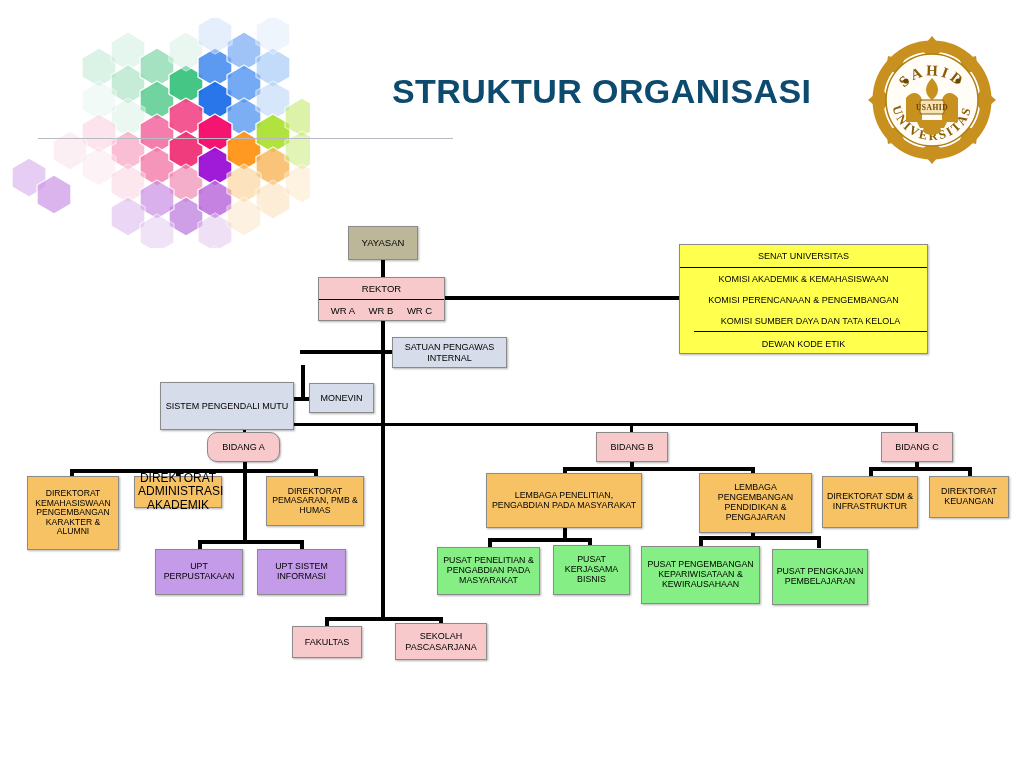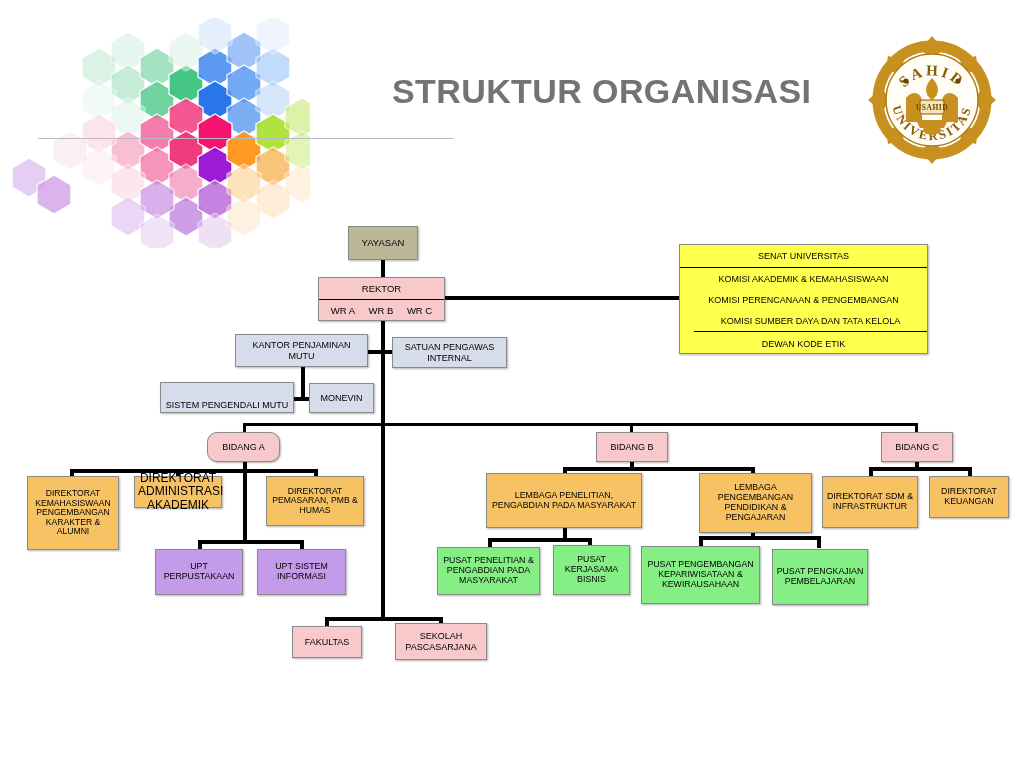--- a/index.html
+++ b/index.html
@@ -13,21 +13,21 @@
   #stage{position:absolute;left:0;top:0;width:1024px;height:768px;}
 
   
   #hexart{position:absolute;left:10px;top:18px;width:300px;height:230px;}
   #hexart svg{display:block;}
   #thinline{position:absolute;left:38px;top:138px;width:415px;height:1px;background:#b9b9c4;}
 
   
   #title{
     position:absolute;left:392px;top:72px;
-    font-size:34px;font-weight:bold;color:#737373;
+    font-size:34px;font-weight:bold;color:#0c4a6e;
     letter-spacing:.4px;white-space:nowrap;
   }
 
   
   #logo{position:absolute;left:866px;top:34px;width:132px;height:132px;}
   #logo svg{display:block;}
 
   
   .ln{position:absolute;background:#000000;}
 
@@ -260,29 +260,26 @@
   </div>
 
   <div id="senat">
     <div class="srow r0">SENAT UNIVERSITAS</div>
     <div class="srow r1">KOMISI AKADEMIK &amp; KEMAHASISWAAN</div>
     <div class="srow r2">KOMISI PERENCANAAN &amp; PENGEMBANGAN</div>
     <div class="srow r3">KOMISI SUMBER DAYA DAN  TATA KELOLA</div>
     <div class="srow r4">DEWAN KODE ETIK</div>
   </div>
 
-  <div class="box c-blue" style="left:235px;top:334px;width:133px;height:33px;font-size:9px;">
-    <span>KANTOR PENJAMINAN MUTU</span>
-  </div>
 
   <div class="box c-blue" style="left:392px;top:337px;width:115px;height:31px;font-size:9px;">
     <span>SATUAN PENGAWAS INTERNAL</span>
   </div>
 
-  <div class="box c-blue" style="left:160px;top:382px;width:134px;height:31px;font-size:9px;align-items:flex-end;">
+  <div class="box c-blue" style="left:160px;top:382px;width:134px;height:48px;font-size:9px;">
     <span>SISTEM PENGENDALI MUTU</span>
   </div>
 
   <div class="box c-blue" style="left:309px;top:383px;width:65px;height:30px;font-size:9px;">
     <span>MONEVIN</span>
   </div>
 
   <div class="box c-pink" style="left:207px;top:432px;width:73px;height:30px;font-size:9px;border-radius:10px;">
     <span>BIDANG A</span>
   </div>

